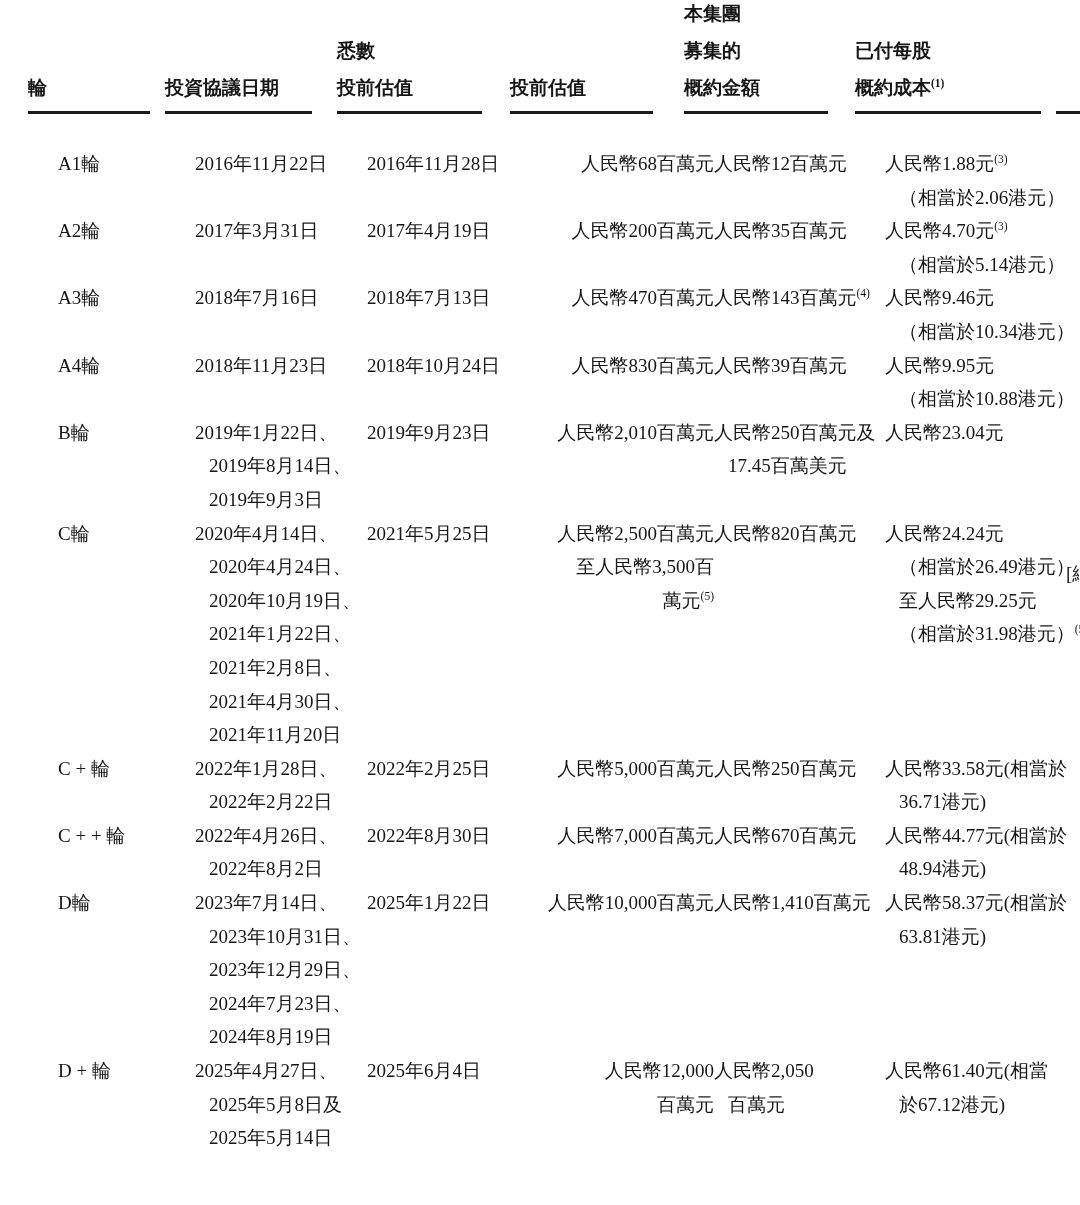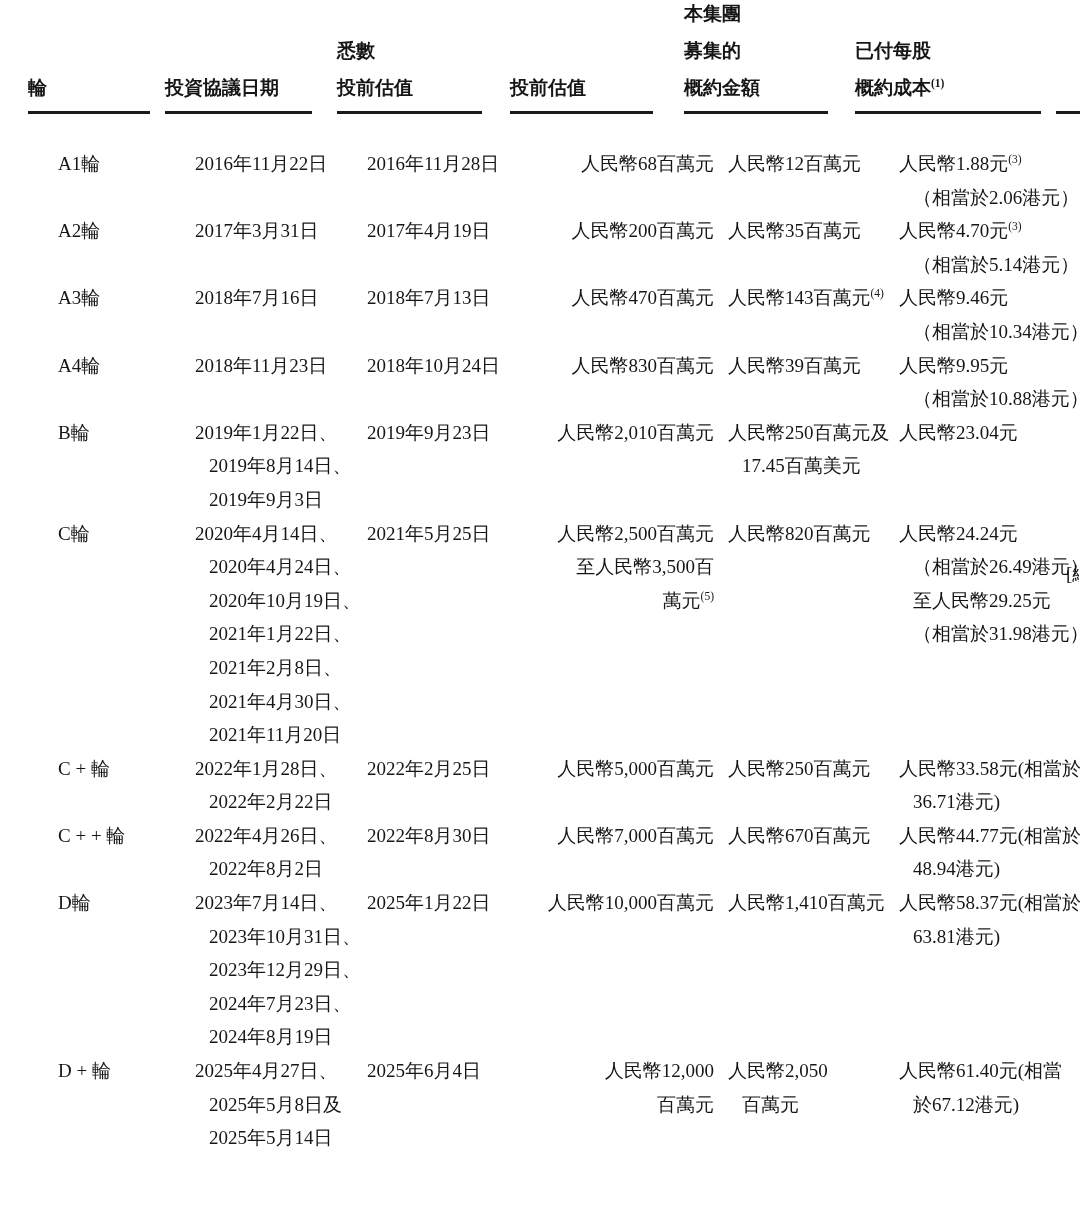--- a/index.html
+++ b/index.html
@@ -31,21 +31,21 @@
   }
   .stub-rule{position:absolute;left:1056px;top:111px;width:24px;height:3px;background:#1a1a1a;}
   
   .tbody{margin-top:33px;padding-left:30px;}
   .trow{display:flex;}
   .cell{flex:none;}
   .col-round{margin-left:28px;width:137px;}
   .col-dates{width:172px;}
   .col-settlement{width:173px;}
   .col-valuation{width:174px;text-align:right;}
-  .col-raised{width:171px;margin-left:14px;}
+  .col-raised{width:171px;}
   .col-cost{width:200px;}
   .line{height:33.6px;line-height:33.6px;font-size:19px;white-space:nowrap;}
   .cont{padding-left:14px;}
   sup{font-size:11.5px;line-height:0;vertical-align:super;letter-spacing:0;}
   
   .edge-fragment{
     position:absolute;left:1066px;top:556px;
     width:13px;height:38px;overflow:hidden;
     font-size:19px;line-height:36px;white-space:nowrap;
   }

